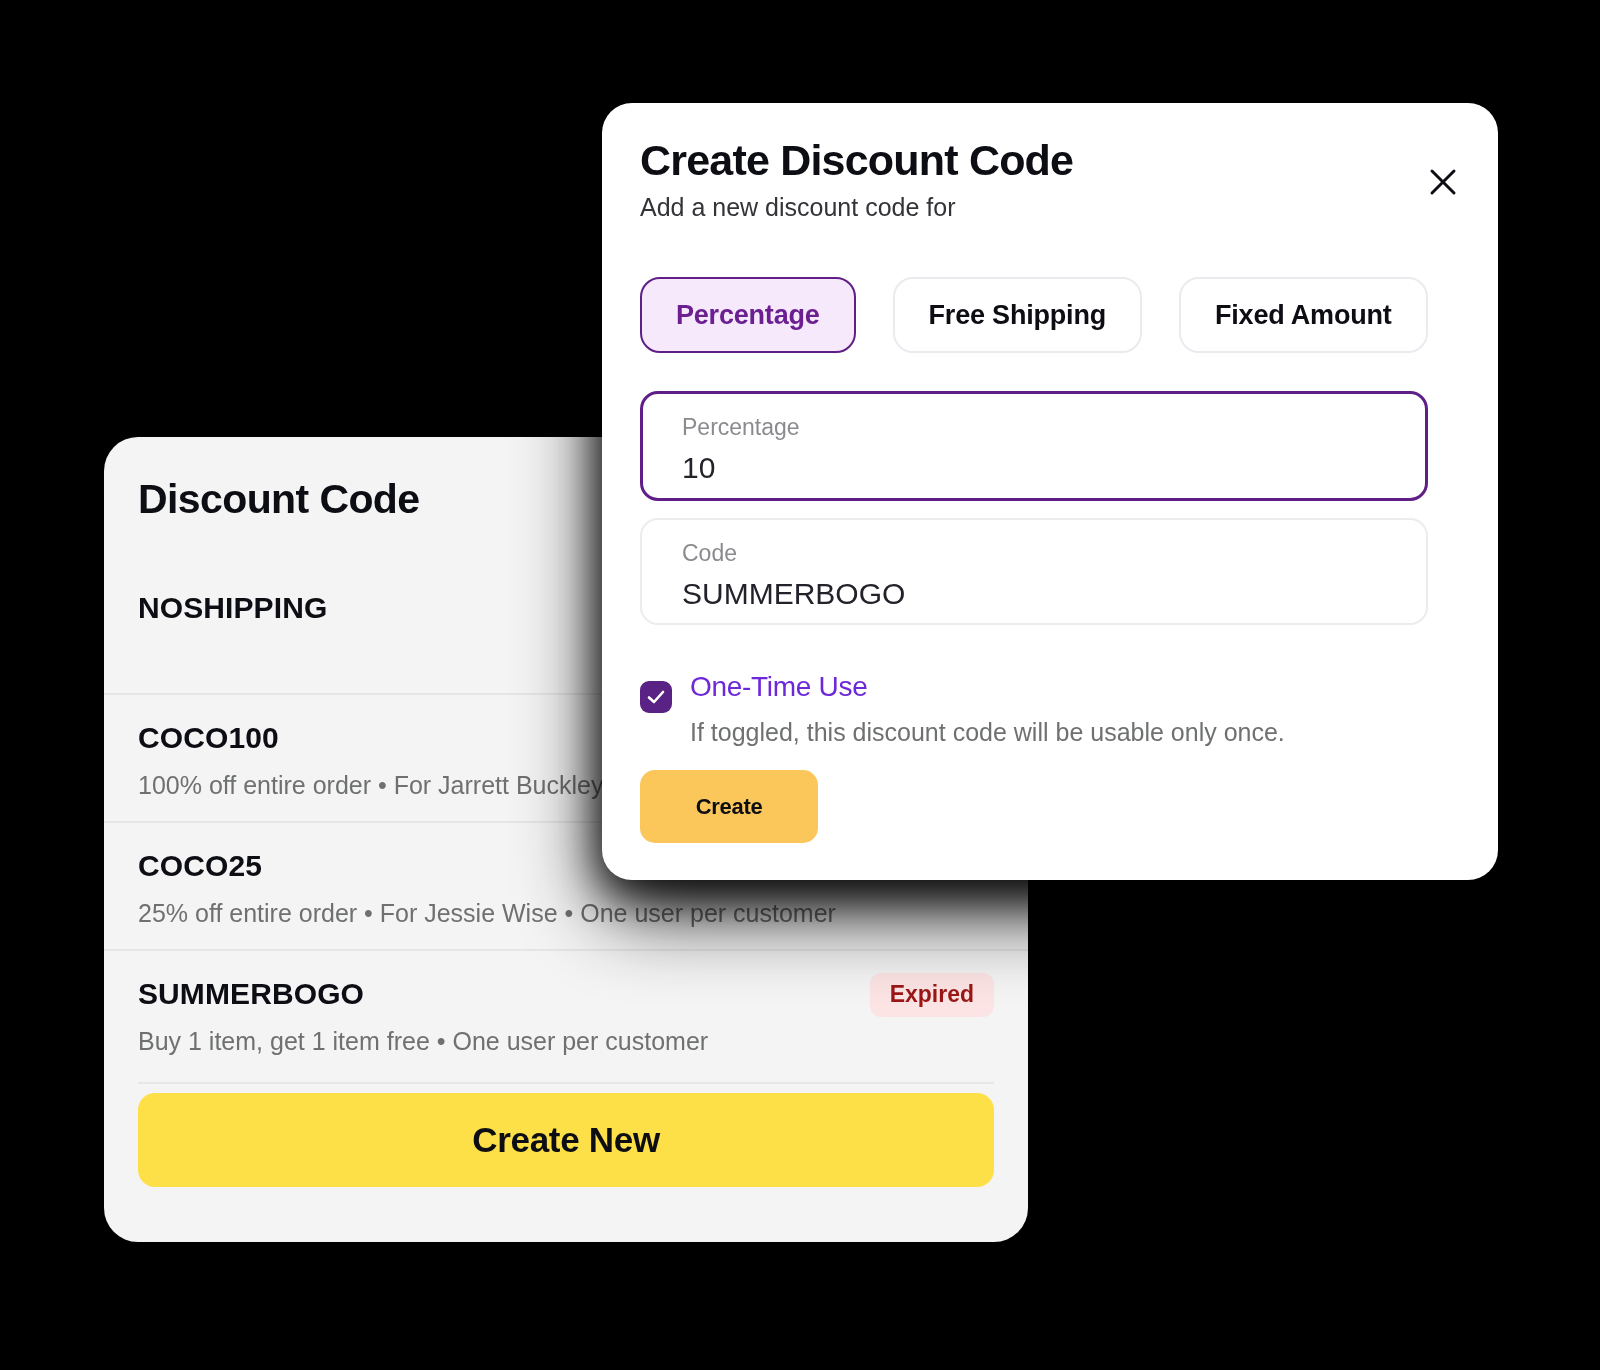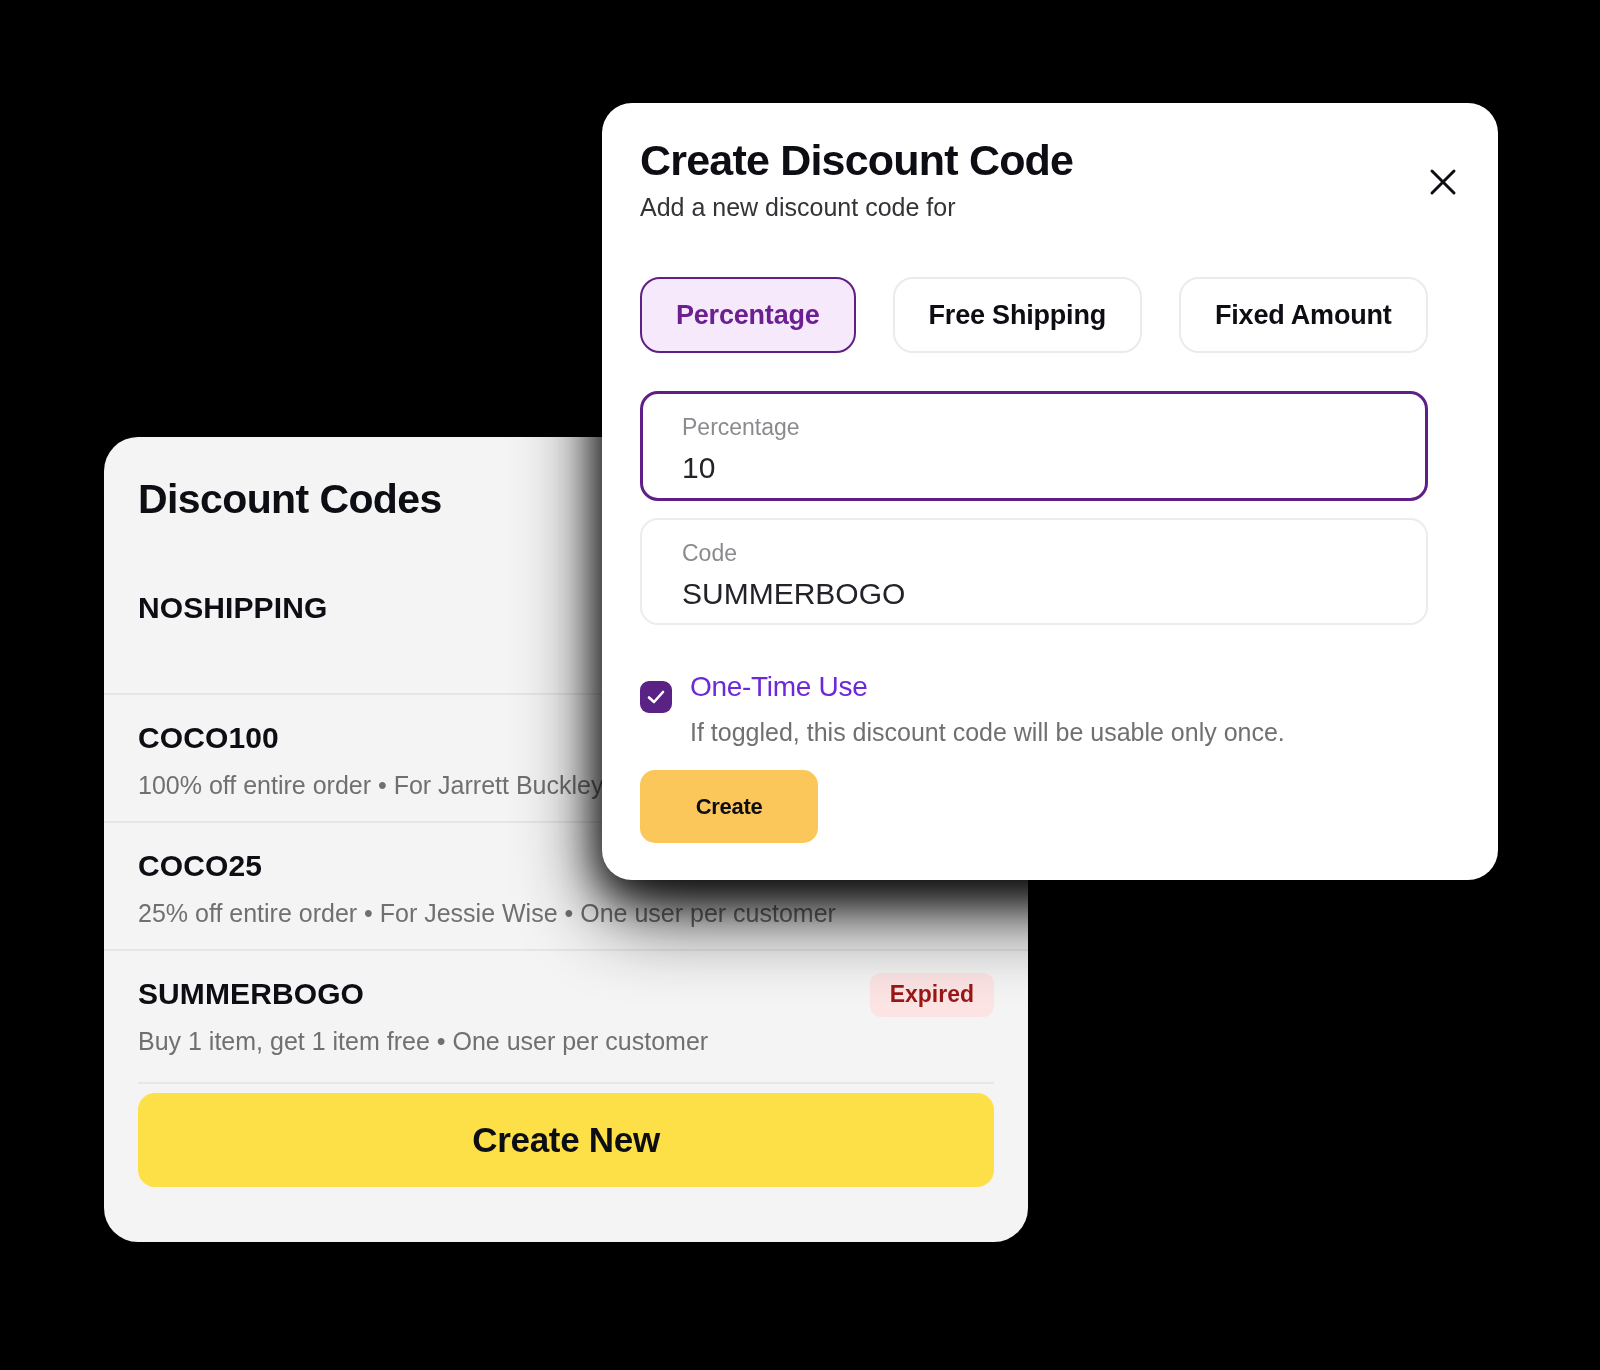--- a/index.html
+++ b/index.html
@@ -311,21 +311,21 @@
     padding: 0;
   }
 </style>
 </head>
 <body>
 
 <div id="stage">
 
   <div class="list-card">
 
-    <div class="list-title">Discount Codes</div>
+    <div class="list-title">Discount Code</div>
 
     <div class="codes">
 
       <div class="code-row">
         <div class="code-name">NOSHIPPING</div>
       </div>
 
       <div class="code-row">
         <div class="code-name">COCO100</div>
         <div class="code-desc">100% off entire order • For Jarrett Buckley</div>

